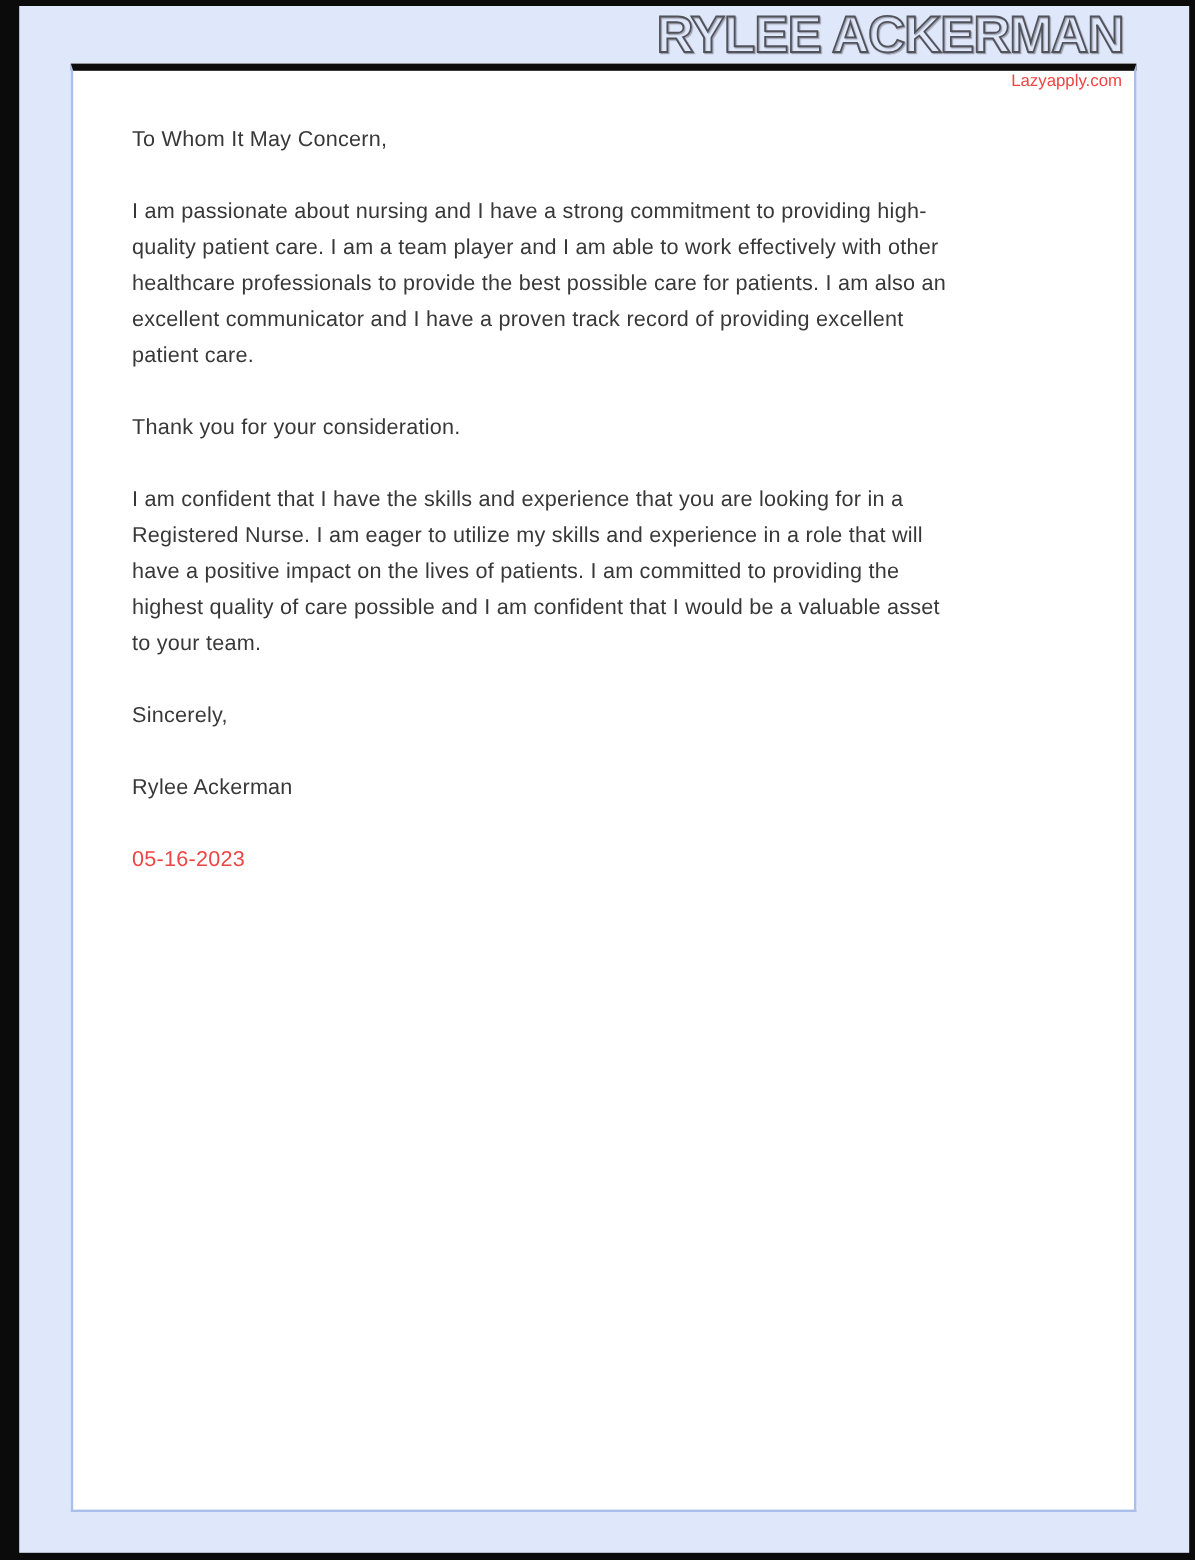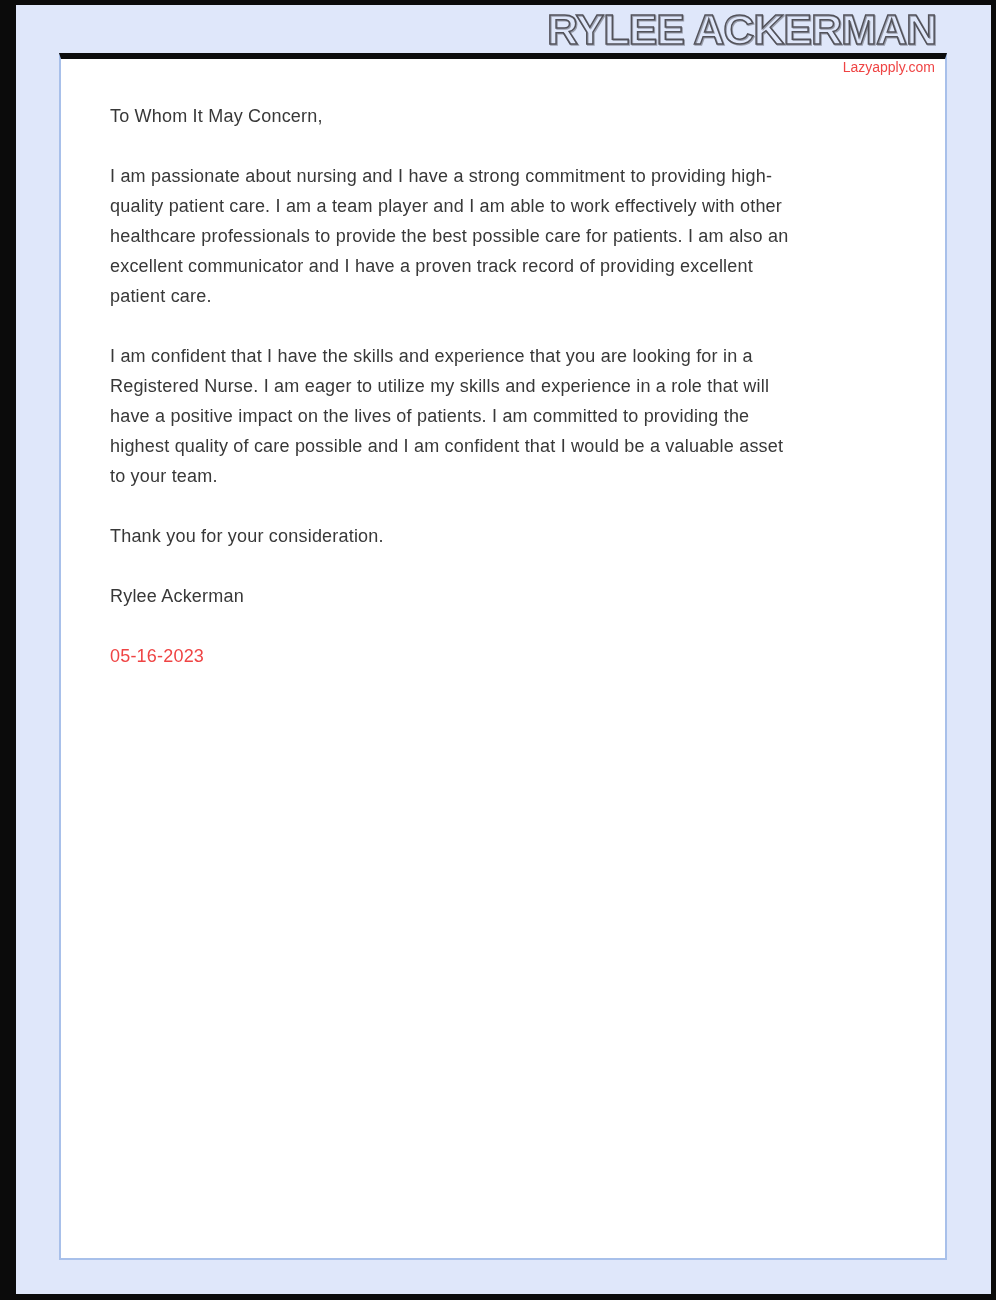--- a/index.html
+++ b/index.html
@@ -78,22 +78,23 @@
   <div class="canvas">
 
     <div class="header-row">
       <div class="brand-name">RYLEE ACKERMAN</div>
     </div>
 
     <div class="sheet">
       <div class="letter">
         <p class="salutation">To Whom It May Concern,</p>
         <p>I am passionate about nursing and I have a strong commitment to providing high-quality patient care. I am a team player and I am able to work effectively with other healthcare professionals to provide the best possible care for patients. I am also an excellent communicator and I have a proven track record of providing excellent patient care.</p>
+        <p>Thank you for your consideration.</p>
         <p>I am confident that I have the skills and experience that you are looking for in a Registered Nurse. I am eager to utilize my skills and experience in a role that will have a positive impact on the lives of patients. I am committed to providing the highest quality of care possible and I am confident that I would be a valuable asset to your team.</p>
-        <p>Thank you for your consideration.</p>
+        <p>Sincerely,</p>
         <p>Rylee Ackerman</p>
         <p class="date-line">05-16-2023</p>
       </div>
 
       <div class="sheet-footer">Lazyapply.com</div>
     </div>
 
   </div>
 </div>
 

